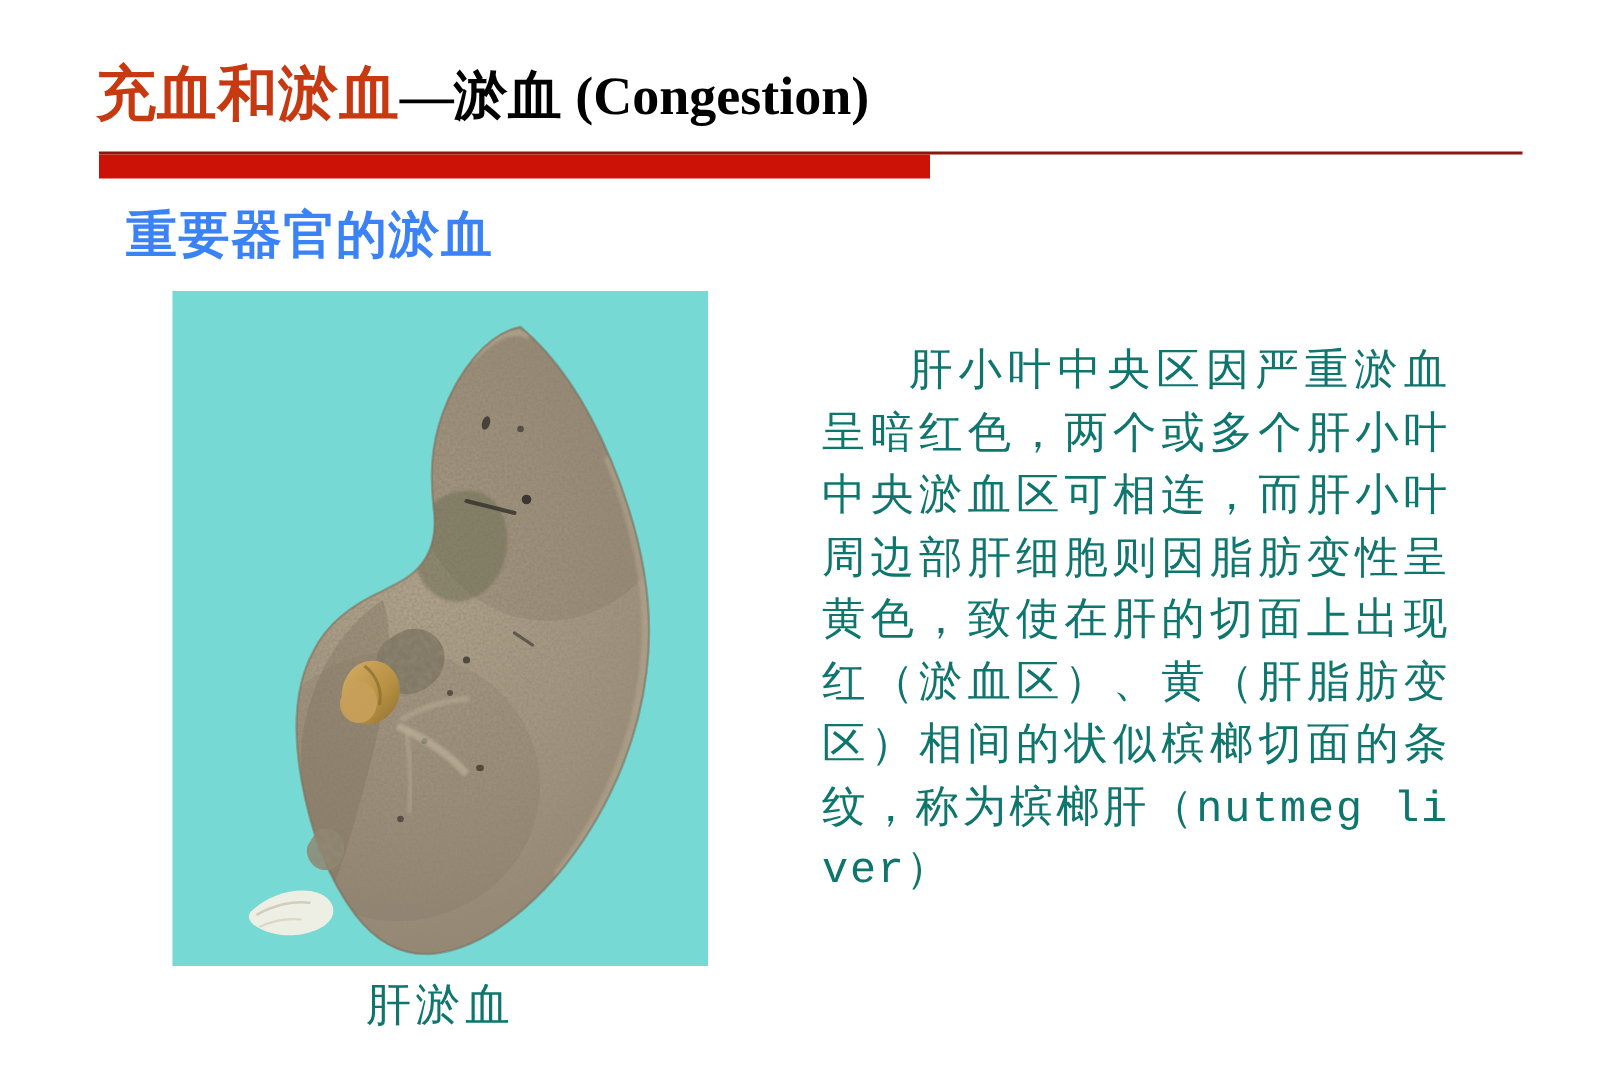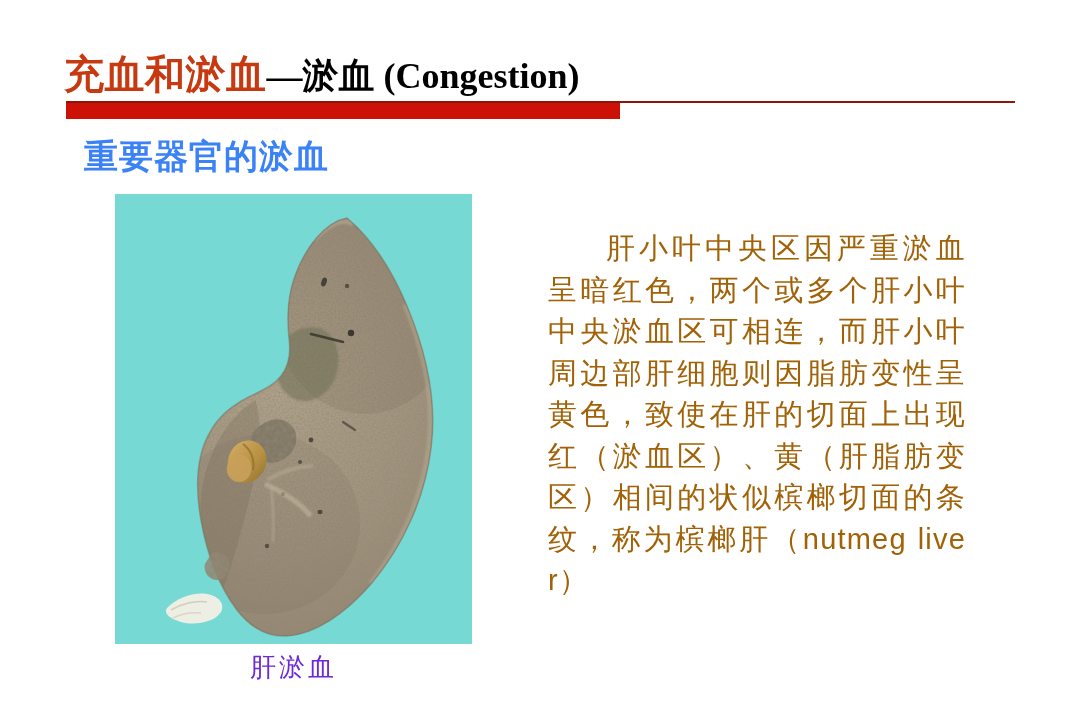--- a/index.html
+++ b/index.html
@@ -26,21 +26,20 @@
 
   
   #title-block {
     position: absolute;
     left: 64px;
     top: 32px;
     width: 960px;
     height: 64px;
     white-space: nowrap;
     line-height: 62px;
-    margin-top: 11px;
   }
   .title-cn {
     font-family: "DejaVu Serif", "Liberation Serif", serif;
     font-size: 40px;
     font-weight: 700;
     letter-spacing: 0.5px;
   }
   .title-en {
     font-family: "Liberation Serif", "DejaVu Serif", serif;
     font-size: 36px;
@@ -100,37 +99,37 @@
     height: 100%;
     display: block;
   }
   #photo-caption {
     position: absolute;
     left: 0;
     top: 456px;
     width: 357px;
     text-align: center;
     font-family: "DejaVu Serif", "Liberation Serif", serif;
-    font-size: 26px;
+    font-size: 30px;
     font-weight: 400;
-    color: #6d28d9;
+    color: #0f766e;
     letter-spacing: 3px;
     white-space: nowrap;
   }
 
   
   #body-text {
     position: absolute;
     left: 548px;
     top: 228px;
     width: 418px;
-    font-family: Liberation Sans, sans-serif;
+    font-family: Liberation Mono, monospace;
     font-size: 29px;
     line-height: 41.5px;
-    color: #a16207;
+    color: #0f766e;
     letter-spacing: 1.2px;
     text-align: justify;
     text-justify: inter-character;
     text-indent: 58px;
     word-break: break-all;
   }
 </style>
 </head>
 <body>
 

